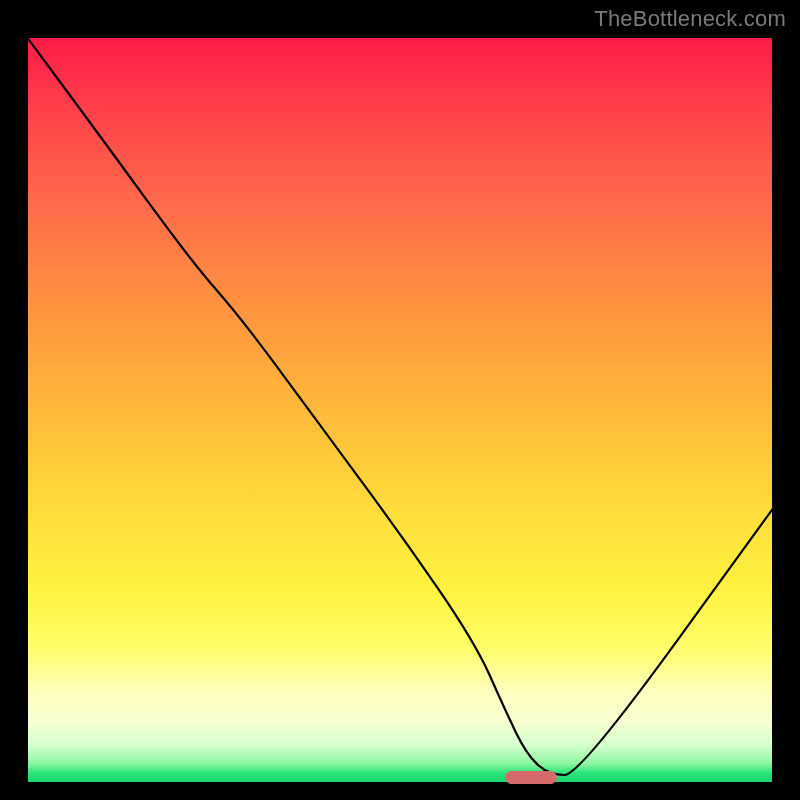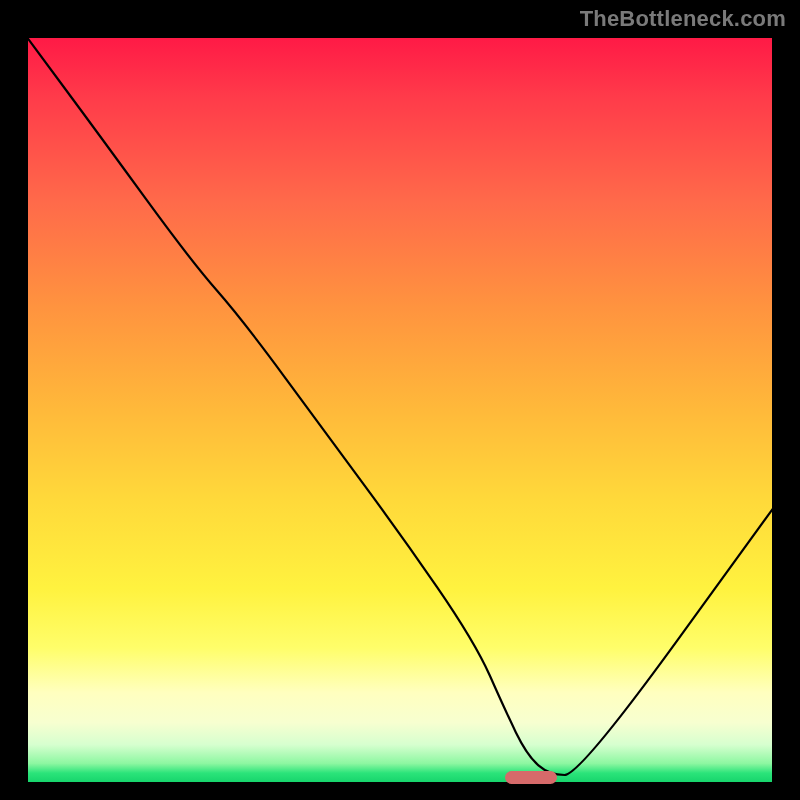--- a/index.html
+++ b/index.html
@@ -16,21 +16,21 @@
     height: 800px;
     position: relative;
     background: #000;
   }
   .watermark {
     position: absolute;
     top: 6px;
     right: 14px;
     color: #7a7a7a;
     font-size: 22px;
-    font-weight: 700;
+    font-weight: 400;
     letter-spacing: 0.2px;
     user-select: none;
   }
   .plot-frame {
     position: absolute;
     left: 26px;
     top: 36px;
     width: 748px;
     height: 748px;
     background: #000; 

